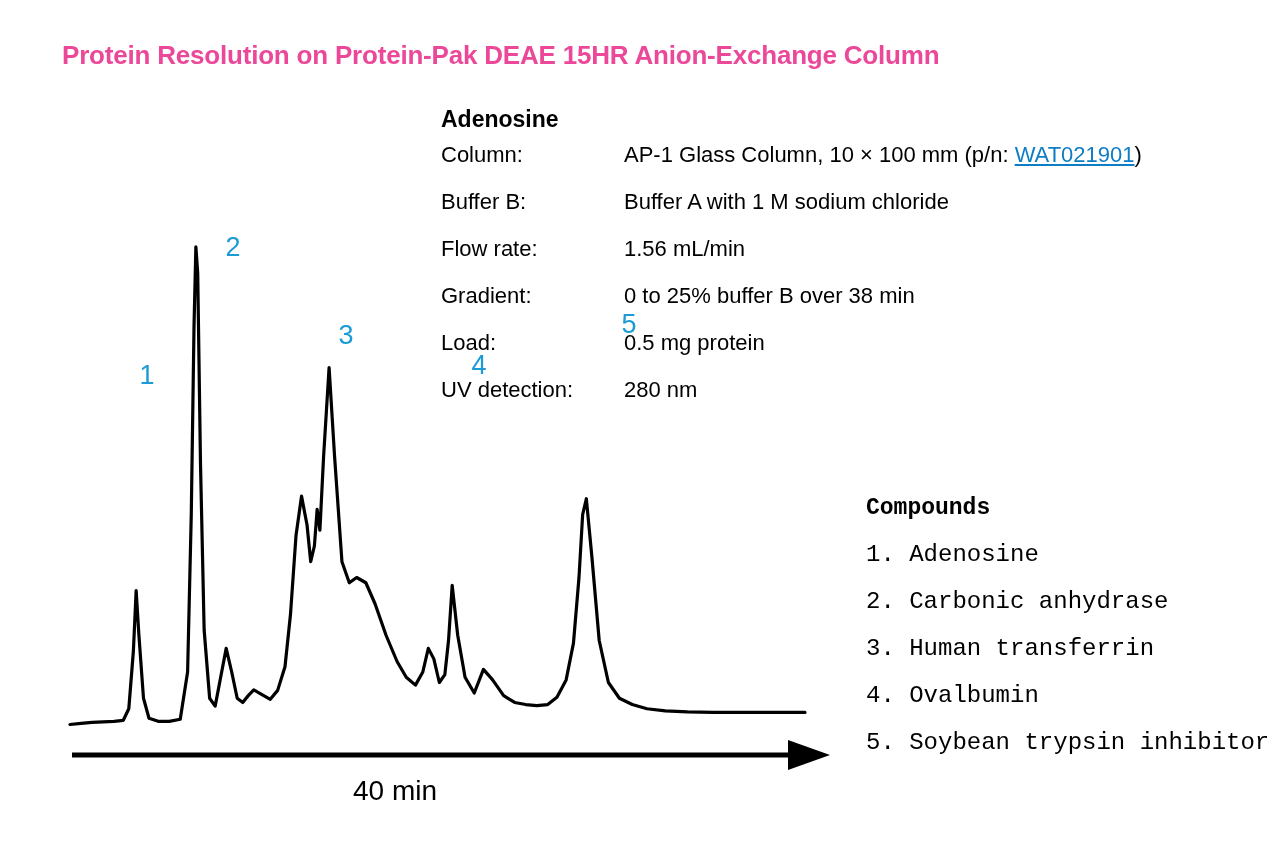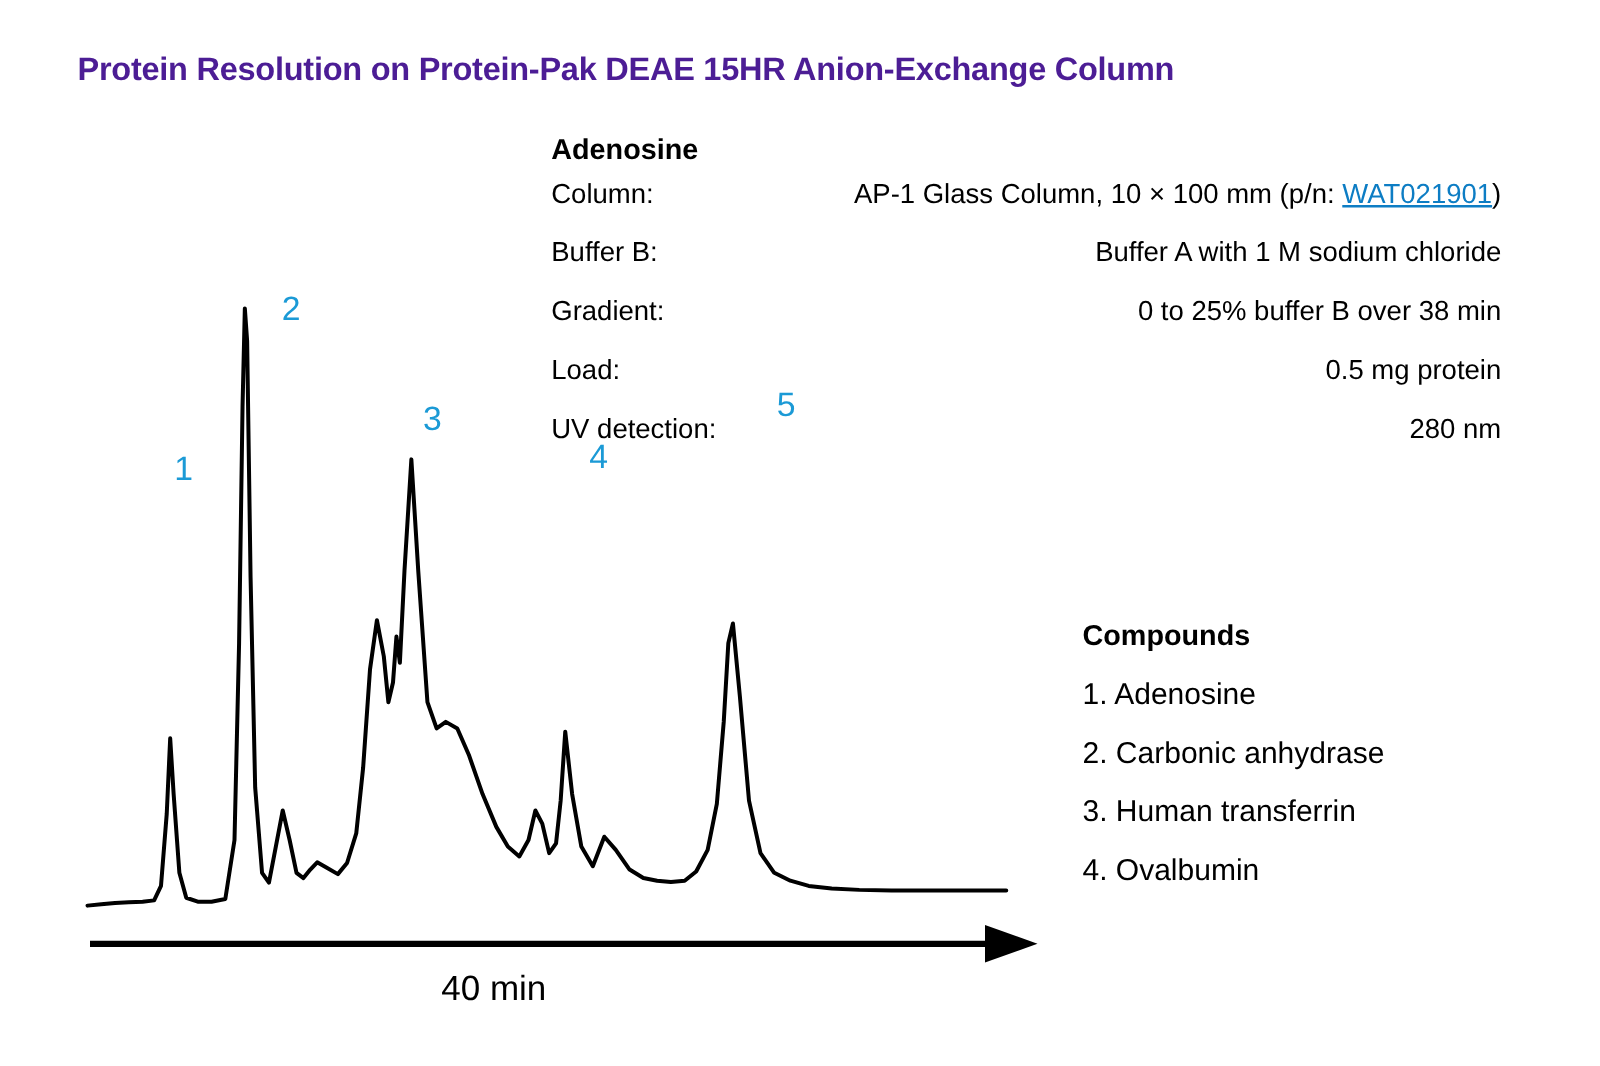--- a/index.html
+++ b/index.html
@@ -16,42 +16,41 @@
     overflow: hidden;
   }
 
   #figure-title {
     position: absolute;
     left: 62px;
     top: 40px;
     font-size: 26px;
     font-weight: bold;
     letter-spacing: -0.2px;
-    color: #4c1d95;
+    color: #ec4899;
     white-space: nowrap;
   }
 
   
   #conditions {
     position: absolute;
     left: 441px;
     top: 106px;
     width: 760px;
   }
   #conditions .cond-heading {
     font-size: 23px;
     font-weight: bold;
     margin-bottom: 9px;
   }
   .cond-row {
     display: flex;
     align-items: baseline;
     height: 47px;
     font-size: 22px;
-    justify-content: space-between;
   }
   .cond-label {
     width: 183px;
     flex: 0 0 183px;
     white-space: nowrap;
   }
   .cond-value {
     white-space: nowrap;
   }
   .cond-link {
@@ -60,20 +59,21 @@
     cursor: pointer;
     margin-top: 20px;
   }
 
   
   #compounds {
     position: absolute;
     left: 866px;
     top: 495px;
     width: 400px;
+    font-family: Liberation Mono, monospace;
   }
   #compounds .comp-heading {
     font-size: 23px;
     font-weight: bold;
     margin-bottom: 10px;
   }
   .comp-item {
     font-size: 24px;
     line-height: 47px;
     white-space: nowrap;
@@ -118,20 +118,24 @@
     <div class="cond-label">Column:</div>
     <div class="cond-value"><span>AP-1 Glass Column, 10 × 100 mm (p/n: </span><span class="cond-link">WAT021901</span><span>)</span></div>
   </div>
 
 
   <div class="cond-row">
     <div class="cond-label">Buffer B:</div>
     <div class="cond-value">Buffer A with 1 M sodium chloride</div>
   </div>
 
+  <div class="cond-row">
+    <div class="cond-label">Flow rate:</div>
+    <div class="cond-value">1.56 mL/min</div>
+  </div>
 
   <div class="cond-row">
     <div class="cond-label">Gradient:</div>
     <div class="cond-value">0 to 25% buffer B over 38 min</div>
   </div>
 
   <div class="cond-row">
     <div class="cond-label">Load:</div>
     <div class="cond-value">0.5 mg protein</div>
   </div>
@@ -141,20 +145,21 @@
     <div class="cond-value">280 nm</div>
   </div>
 </div>
 
 <div id="compounds">
   <div class="comp-heading">Compounds</div>
   <div class="comp-item">1. Adenosine</div>
   <div class="comp-item">2. Carbonic anhydrase</div>
   <div class="comp-item">3. Human transferrin</div>
   <div class="comp-item">4. Ovalbumin</div>
+  <div class="comp-item">5. Soybean trypsin inhibitor</div>
 </div>
 
 <div id="chromatogram">
   <svg id="chrom-svg" width="800" height="620" viewBox="0 0 800 620" xmlns="http://www.w3.org/2000/svg">
     <polyline id="trace" fill="none" stroke="#000000" stroke-width="3.2" stroke-linejoin="round" stroke-linecap="round" points="10.00,534.50 21.02,533.45 32.05,532.40 43.07,531.88 54.10,531.35 63.29,530.30 68.80,518.75 73.39,461.00 76.15,400.63 78.91,445.25 83.50,508.25 89.01,528.20 98.20,531.35 109.23,531.35 120.25,529.25 127.60,482.00 131.27,324.50 134.03,135.50 135.87,56.75 137.71,83.00 140.46,272.00 144.14,440.00 149.65,508.25 155.16,516.13 160.67,487.25 166.19,458.38 171.70,482.00 177.21,508.25 182.73,512.45 188.24,505.63 193.75,499.85 201.10,504.05 210.29,509.30 217.64,500.38 224.99,476.75 230.50,424.25 236.01,345.50 241.53,306.13 247.04,335.00 250.71,371.75 254.39,356.00 257.14,319.25 259.90,340.25 263.58,266.75 269.09,177.50 274.60,266.75 281.95,371.75 289.30,392.75 296.65,387.50 305.84,392.75 315.03,413.75 326.05,445.25 337.07,471.50 346.26,487.25 355.45,495.13 362.80,482.00 368.31,458.38 373.82,468.88 379.34,492.50 384.85,484.63 388.53,450.50 392.20,395.38 397.71,445.25 405.06,487.25 414.25,503.00 423.44,479.38 432.62,489.88 443.65,505.63 454.68,512.45 465.70,514.55 476.73,515.60 487.75,514.55 496.94,507.20 506.13,489.88 513.47,453.13 518.99,387.50 522.66,324.50 526.34,308.75 531.85,366.50 539.20,450.50 548.39,492.50 559.41,508.25 572.27,514.55 586.97,518.75 605.35,520.85 627.40,521.90 653.13,522.42 680.69,522.42 708.25,522.42 730.30,522.42 745.00,522.42"></polyline>
 
     <g>
       <line x1="12" y1="565" x2="732" y2="565" stroke="#000000" stroke-width="5"></line>
       <polygon points="728,550 770,565 728,580" fill="#000000"></polygon>
     </g>

